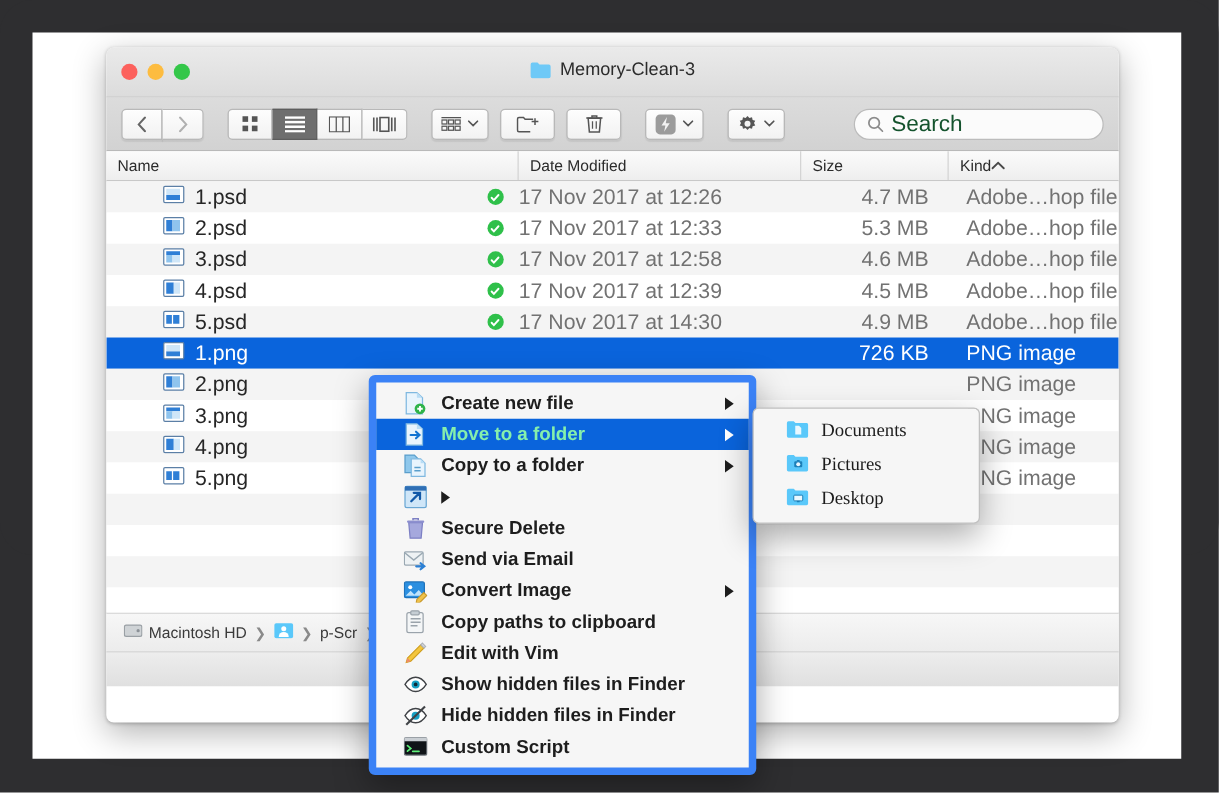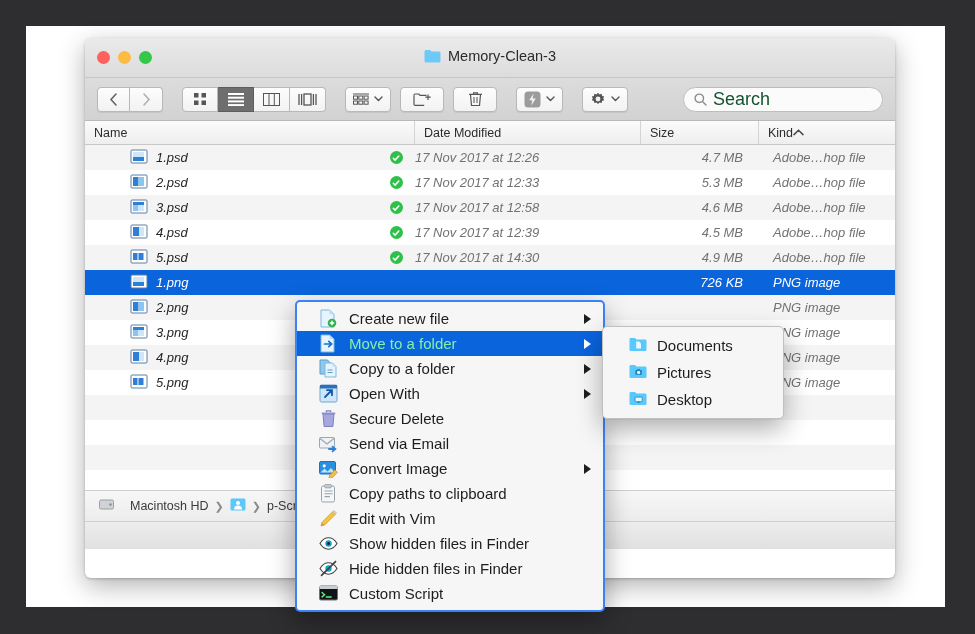--- a/index.html
+++ b/index.html
@@ -94,58 +94,59 @@
   .ch {
     display: flex; align-items: center; padding: 0 9px;
     border-right: 1px solid #d4d4d4;
   }
   .ch.last { border-right: none; flex: 1; }
 
   
   .list { position: relative; height: 345px; overflow: hidden; }
   .row {
     height: 25px; display: flex; align-items: center;
-    font-size: 13px; color: #262626; font-style: italic;
+    font-size: 17px; color: #262626;
   }
   .row.odd { background: #f4f4f4; }
   .row.even { background: #ffffff; }
   .row.sel { background: #0a64dc; color: #ffffff; }
   .c-name { width: 292px; display: flex; align-items: center; gap: 8px; padding-left: 45px; }
   .c-tag { width: 38px; display: flex; align-items: center; justify-content: center; }
   .c-date { width: 226px; color: #727272; }
   .c-size { width: 118px; text-align: right; padding-right: 16px; color: #727272; }
   .c-kind { flex: 1; padding-left: 14px; color: #727272; }
   .row.sel .c-date, .row.sel .c-size, .row.sel .c-kind { color: #ffffff; }
   .dot-ok { width: 13px; height: 13px; border-radius: 50%; background: #2fc04a;
             display: flex; align-items: center; justify-content: center; }
 
   
   .crumbbar {
     height: 31px; border-top: 1px solid #cfcfcf;
     background: linear-gradient(to bottom,#f7f7f7,#ececec);
     display: flex; align-items: center; padding: 0 14px; gap: 6px;
     font-size: 12.5px; color: #3a3a3a;
   }
-  .crumb { display: flex; align-items: center; gap: 16px; white-space: nowrap; }
+  .crumb { display: flex; align-items: center; gap: 5px; white-space: nowrap; }
   .crumb-sep { color: #8a8a8a; font-size: 11px; }
   .statusbar {
     height: 28px; border-top: 1px solid #cfcfcf;
     background: linear-gradient(to bottom,#ededed,#e0e0e0);
     display: flex; align-items: center; justify-content: center;
     font-size: 12px; color: #4a4a4a;
   }
 
   
   #ctxmenu {
     position: absolute; left: 269px; top: 274px;
     width: 310px; padding: 4px 0;
     background: #f6f6f6;
-    border: 2px solid #3b82f6; border-radius: 5px;
+    border: 6px solid #3b82f6; border-radius: 5px;
     box-shadow: 0 10px 26px rgba(0,0,0,0.34);
     z-index: 40;
+    font-weight: bold;
   }
   .mi {
     height: 25px; display: flex; align-items: center;
     padding: 0 12px 0 22px; gap: 11px;
     font-size: 15px; color: #1d1d1d;
   }
   .mi.hl { background: #0a64dc; color: #86efac; }
   .mi-label { flex: 1; white-space: nowrap; }
   .arrow {
     width: 0; height: 0;
@@ -156,20 +157,21 @@
   .mi-icon { width: 19px; height: 19px; flex-shrink: 0; }
 
   
   #submenu {
     position: absolute; left: 576px; top: 300px;
     width: 182px; padding: 5px 0;
     background: #f6f6f6;
     border: 1px solid #c0c0c0; border-radius: 5px;
     box-shadow: 0 10px 26px rgba(0,0,0,0.32);
     z-index: 50;
+    font-family: Liberation Serif, serif;
   }
   .smi {
     height: 27px; display: flex; align-items: center;
     padding: 0 14px 0 26px; gap: 10px;
     font-size: 15px; color: #1d1d1d;
   }
 </style>
 </head>
 <body>
 
@@ -573,21 +575,20 @@
             </svg></span>
           <span class="mi-label">Copy to a folder</span>
           <span class="arrow"></span>
         </div>
         <div class="mi">
           <span class="mi-icon"><svg width="19" height="19" viewBox="0 0 19 19">
               <rect x="1" y="1" width="17" height="17" rx="1.5" fill="#cfe6f8" stroke="#6aa7d4"></rect>
               <rect x="1" y="1" width="17" height="3.5" fill="#2f6fb5"></rect>
               <path d="M6 13L12.5 6.5M8 6.2h5v5" stroke="#1259a8" stroke-width="1.8" fill="none" stroke-linecap="round"></path>
             </svg></span>
-          <span class="mi-label">Open With</span>
           <span class="arrow"></span>
         </div>
         <div class="mi">
           <span class="mi-icon"><svg width="19" height="19" viewBox="0 0 19 19">
               <path d="M4 5h11l-1.1 12.5H5.1z" fill="#a5a8dd" stroke="#7d80c4"></path>
               <rect x="2.6" y="3.4" width="13.8" height="1.8" rx="0.9" fill="#8d90cf"></rect>
               <path d="M7.4 3.2V1.9h4.2v1.3" fill="none" stroke="#7d80c4" stroke-width="1.2"></path>
             </svg></span>
           <span class="mi-label">Secure Delete</span>
         </div>

